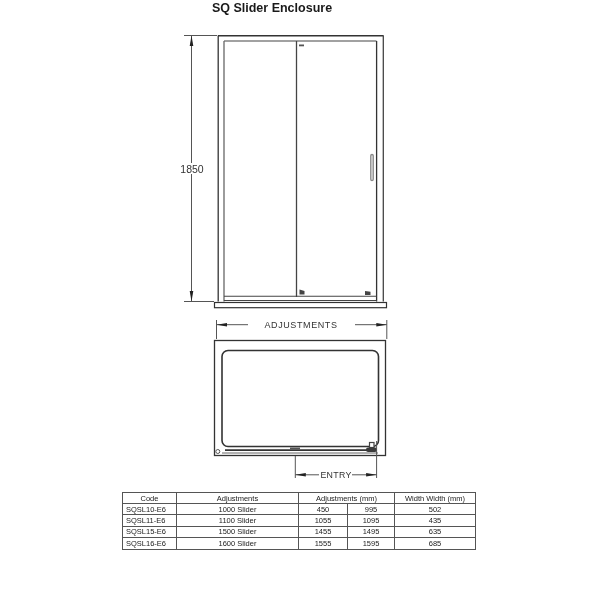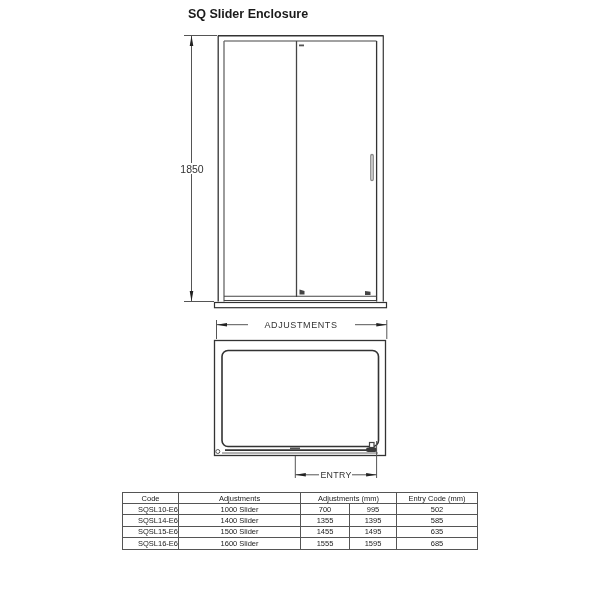--- a/index.html
+++ b/index.html
@@ -1,24 +1,24 @@
 <!DOCTYPE html>
 <html><head>
 <meta charset="utf-8">
 <style>
   html,body{margin:0;padding:0;background:#ffffff;width:600px;height:600px;overflow:hidden;}
   body{font-family:"Liberation Sans", sans-serif;position:relative;}
-  .title{position:absolute;left:0;top:7px;width:496px;text-align:center;
-         font-size:12.5px;font-weight:bold;color:#1a1a1a;letter-spacing:0px;}
+  .title{position:absolute;left:0;top:1px;width:496px;text-align:center;
+         font-size:12.5px;font-weight:bold;color:#1a1a1a;letter-spacing:0px;padding-left:24px;}
   svg{position:absolute;left:0;top:0;}
   table.spec{position:absolute;left:122px;top:492px;border-collapse:collapse;
       font-size:7.5px;color:#222;table-layout:fixed;}
   table.spec td{border:1px solid #555;text-align:center;padding:0;height:10.4px;
       overflow:hidden;white-space:nowrap;margin-top:39px;}
-  table.spec .code{text-align:left;padding-left:15px;}
+  table.spec .code{text-align:left;padding-left:3px;}
   table.spec tr.hdr td{height:10px;}
 </style>
 </head>
 <body>
 
 <div class="title">SQ Slider Enclosure</div>
 
 <svg width="600" height="600" viewBox="0 0 600 600">
 
   <g stroke="#555" stroke-width="1" fill="none">
@@ -122,35 +122,35 @@
       <col style="width:122px">
       <col style="width:49px">
       <col style="width:47px">
       <col style="width:81px">
   </colgroup>
   <tbody>
       <tr class="hdr">
         <td>Code</td>
         <td>Adjustments</td>
         <td colspan="2">Adjustments (mm)</td>
-        <td>Entry Code (mm)</td>
+        <td>Width Width (mm)</td>
       </tr>
   <tr>
         <td class="code">SQSL10-E6</td>
         <td>1000 Slider</td>
-        <td>700</td>
+        <td>450</td>
         <td>995</td>
         <td>502</td>
       </tr>
   <tr>
-        <td class="code">SQSL14-E6</td>
-        <td>1400 Slider</td>
-        <td>1355</td>
-        <td>1395</td>
-        <td>585</td>
+        <td class="code">SQSL11-E6</td>
+        <td>1100 Slider</td>
+        <td>1055</td>
+        <td>1095</td>
+        <td>435</td>
       </tr>
   <tr>
         <td class="code">SQSL15-E6</td>
         <td>1500 Slider</td>
         <td>1455</td>
         <td>1495</td>
         <td>635</td>
       </tr>
   <tr>
         <td class="code">SQSL16-E6</td>

